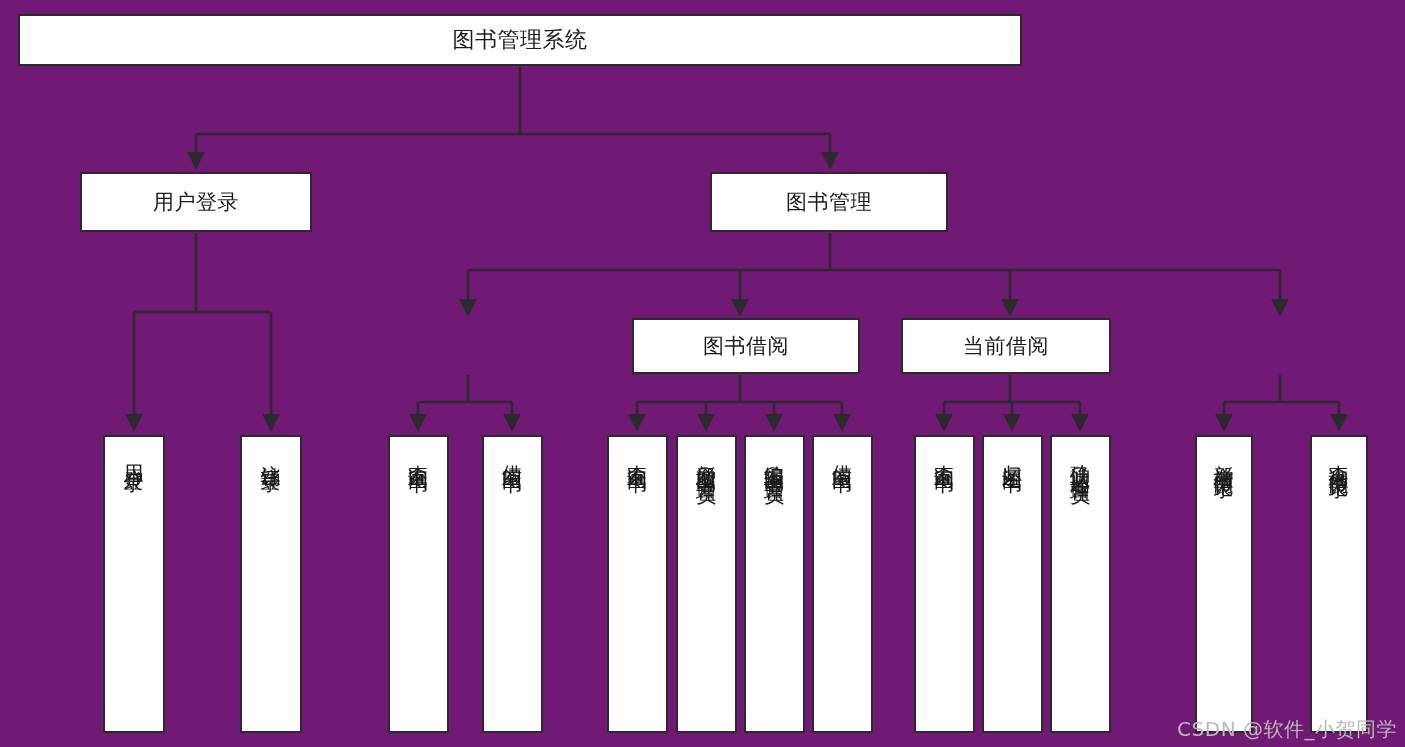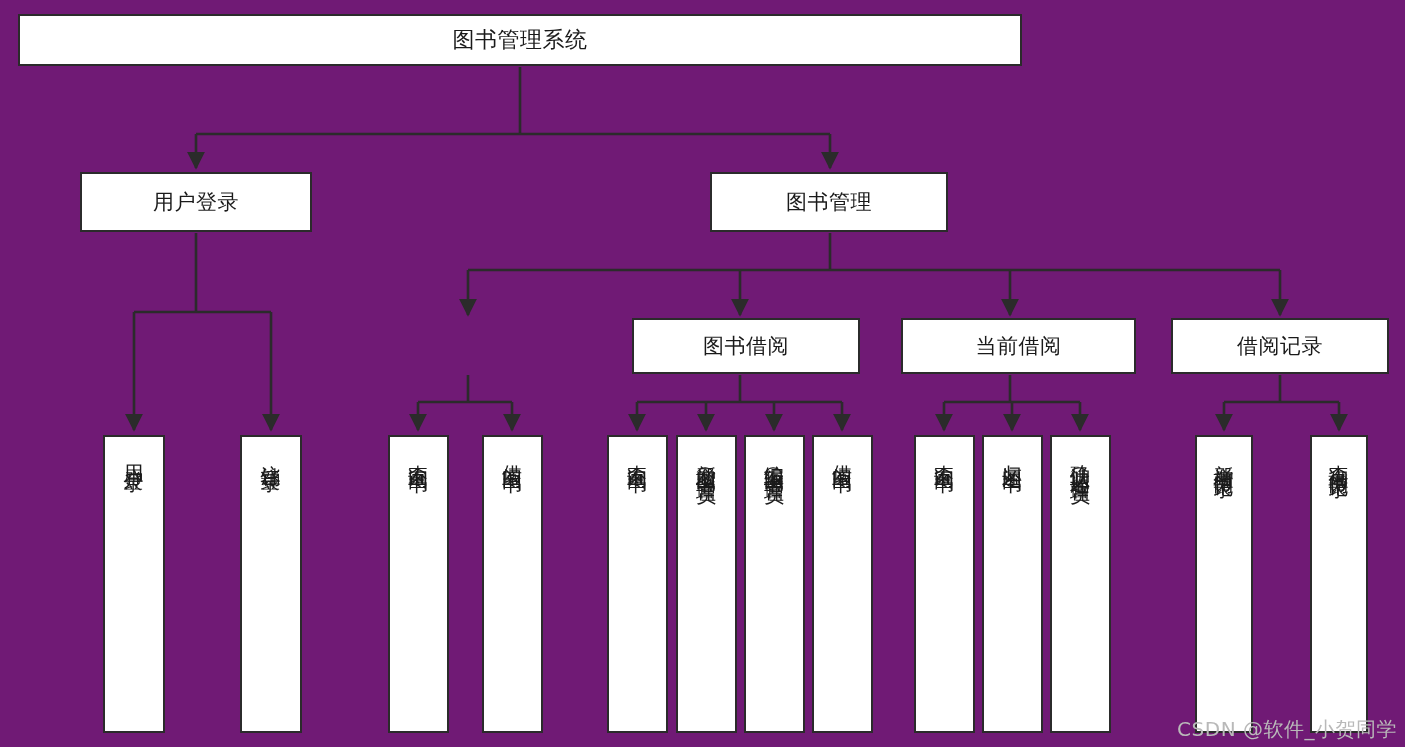--- a/index.html
+++ b/index.html
@@ -141,25 +141,22 @@
   <div class="node horiz" style="left:80px; top:172px; width:232px; height:60px;">
     <span class="node-label">用户登录</span>
   </div>
   <div class="node horiz" style="left:710px; top:172px; width:238px; height:60px;">
     <span class="node-label">图书管理</span>
   </div>
 
   <div class="node horiz" style="left:632px; top:318px; width:228px; height:56px;">
     <span class="node-label">图书借阅</span>
   </div>
-  <div class="node horiz" style="left:901px; top:318px; width:235px; height:56px;">
+  <div class="node horiz" style="left:901px; top:318px; width:210px; height:56px;">
     <span class="node-label">当前借阅</span>
-  </div>
-  <div class="node horiz" style="left:1171px; top:318px; width:218px; height:56px;">
-    <span class="node-label">借阅记录</span>
   </div>
 
   <div class="node vert" style="left:103px; top:435px; width:62px; height:298px;">
     <span class="node-label">用户登录</span>
   </div>
   <div class="node vert" style="left:240px; top:435px; width:62px; height:298px;">
     <span class="node-label">注销登录</span>
   </div>
 
   <div class="node vert" style="left:388px; top:435px; width:61px; height:298px;">

